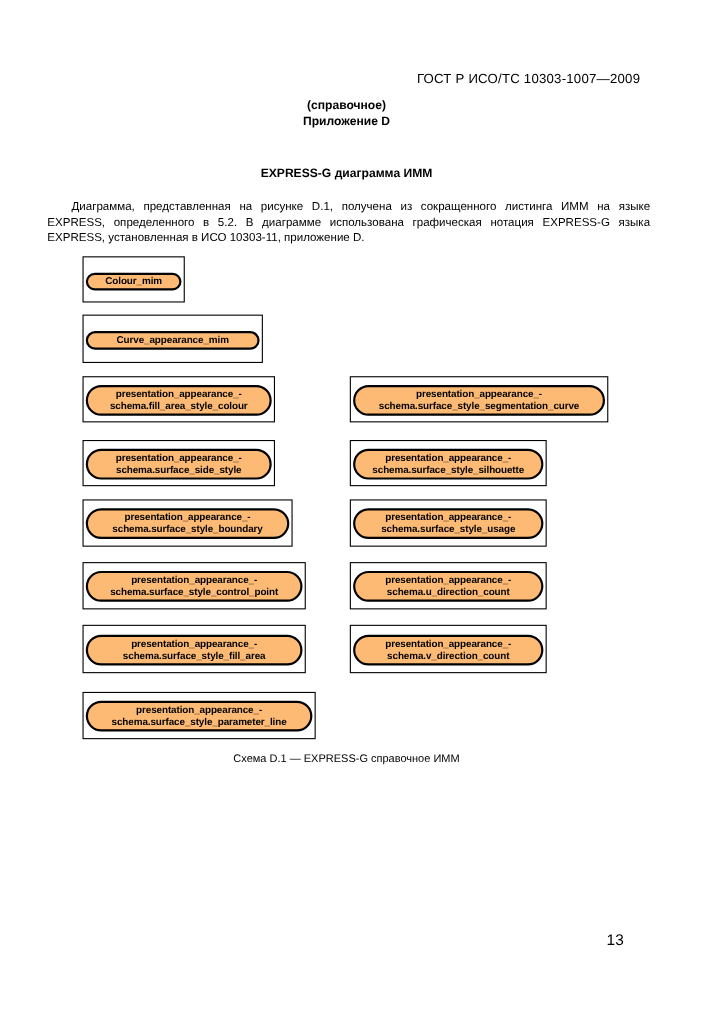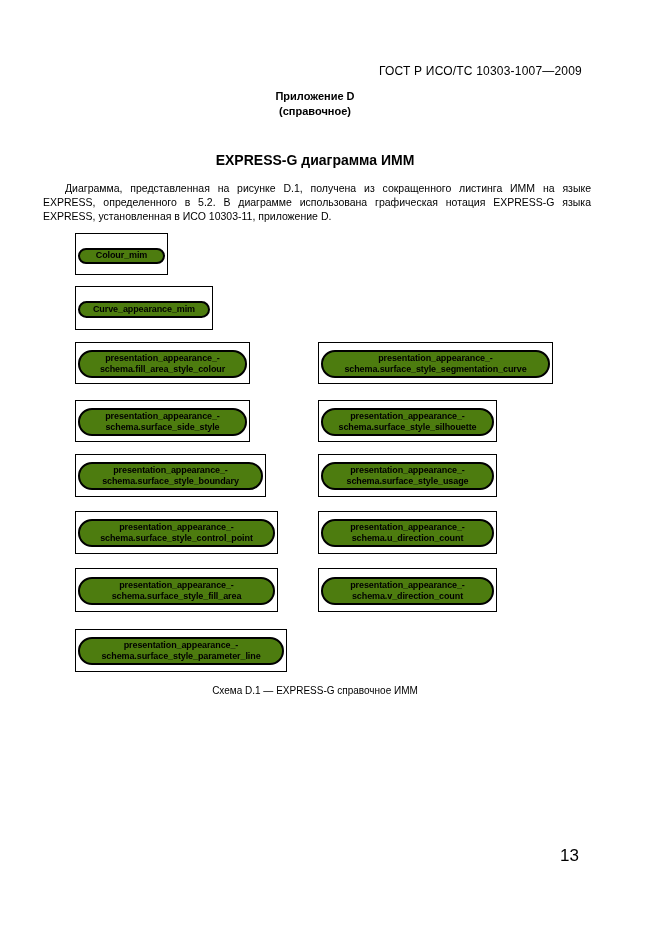--- a/index.html
+++ b/index.html
@@ -14,80 +14,80 @@
   .doc-header {
     position:absolute; top:64px; right:79px;
     font-size:12px; font-weight:normal; letter-spacing:0.2px;
   }
   .annex-block {
     position:absolute; top:89px; left:115px; width:400px;
     text-align:center; font-size:11px; font-weight:bold; line-height:15px;
   }
   .section-title {
     position:absolute; top:152px; left:115px; width:400px;
-    text-align:center; font-size:14px; font-weight:bold;
+    text-align:center; font-size:11px; font-weight:bold;
   }
   .body-paragraph {
     position:absolute; top:181px; left:43px; width:548px;
     font-size:10.5px; line-height:14px; text-align:justify; text-indent:22px;
   }
   .diagram { position:absolute; left:0; top:0; width:661px; height:936px; }
   .gbox {
     position:absolute;
     border:1.2px solid #000;
     background:#fff;
     box-sizing:border-box;
   }
   .pill {
     position:absolute; left:2px; right:2px;
     border:2.5px solid #000;
     border-radius:22px;
-    background:#4d7c0f;
+    background:#fdba74;
     box-sizing:border-box;
     display:flex; flex-direction:column;
     align-items:center; justify-content:center;
     text-align:center;
   }
   .pill span {
     display:block;
     font-size:9px; font-weight:bold; line-height:11.5px;
     white-space:nowrap; letter-spacing:-0.1px;
   }
   .figure-caption {
     position:absolute; top:685px; left:115px; width:400px;
     text-align:center; font-size:10px;
   }
   .page-number {
-    position:absolute; top:846px; right:82px;
-    font-size:17px;
+    position:absolute; top:846px; right:94px;
+    font-size:14px;
   }
 </style>
 </head>
 <body>
 
 <div class="doc-header">ГОСТ Р ИСО/ТС 10303-1007—2009</div>
 
 <div class="annex-block">
+  <div>(справочное)</div>
   <div>Приложение D</div>
-  <div>(справочное)</div>
 </div>
 
 <div class="section-title">EXPRESS-G диаграмма ИММ</div>
 
 <div class="body-paragraph">Диаграмма, представленная на рисунке D.1, получена из сокращенного листинга ИММ на языке EXPRESS, определенного в 5.2. В диаграмме использована графическая нотация EXPRESS-G языка EXPRESS, установленная в ИСО 10303-11, приложение D.</div>
 
 <div class="diagram">
 
   <div class="gbox" style="left:75px; top:233px; width:93px; height:42px;">
     <div class="pill" style="top:14px; height:16px;">
       <span>Colour_mim</span>
     </div>
   </div>
 
-  <div class="gbox" style="left:75px; top:286px; width:138px; height:44px;">
+  <div class="gbox" style="left:75px; top:286px; width:164px; height:44px;">
     <div class="pill" style="top:14px; height:17px;">
       <span>Curve_appearance_mim</span>
     </div>
   </div>
 
   <div class="gbox" style="left:75px; top:342px; width:175px; height:42px;">
     <div class="pill" style="top:7px; height:28px;">
       <span>presentation_appearance_-</span>
       <span>schema.fill_area_style_colour</span>
     </div>

